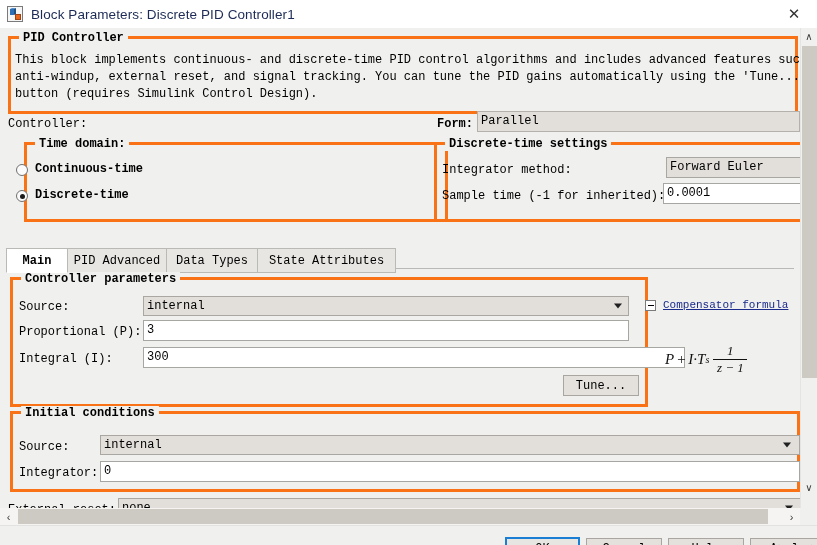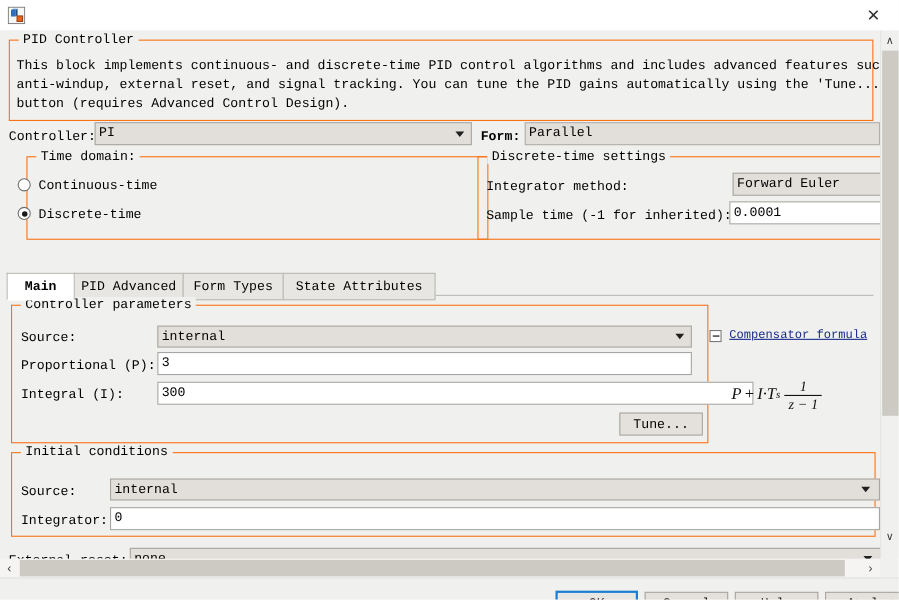--- a/index.html
+++ b/index.html
@@ -72,22 +72,23 @@
     top: 0;
     width: 800px;
     height: 480px;
     overflow: hidden;
     background: #f0f0ee;
   }
 
   
   .group {
     position: absolute;
-    border: 1px solid #f97316;
+    border: 3px solid #f97316;
     background: transparent;
+    font-weight: bold;
   }
   .group > .legend {
     position: absolute;
     top: -8px;
     left: 8px;
     background: #f0f0ee;
     padding: 0 4px;
     font-size: 12px;
     line-height: 14px;
     white-space: nowrap;
@@ -144,22 +145,23 @@
     width: 0; height: 0;
     border-left: 4px solid transparent;
     border-right: 4px solid transparent;
     border-top: 5px solid #202020;
   }
 
   
   .radio-row {
     position: absolute;
     display: flex;
-    align-items: flex-start;
-    white-space: nowrap;
+    align-items: flex-end;
+    white-space: nowrap;
+    font-weight: bold;
   }
   .radio {
     width: 12px;
     height: 12px;
     border-radius: 50%;
     border: 1px solid #707070;
     background: #fbfbfb;
     box-sizing: border-box;
     margin-right: 7px;
     position: relative;
@@ -370,39 +372,36 @@
 <div id="titlebar">
   <div id="app-icon">
     <svg width="16" height="16" viewBox="0 0 16 16">
       <rect x="0.5" y="0.5" width="15" height="15" fill="#f6f6f6" stroke="#7a7a7a"></rect>
       <path d="M3 3 L3 9 L7 9 L7 3 Z" fill="#2f6fb5"></path>
       <path d="M3 3 L7 3 L9 2 L5 2 Z" fill="#4f8fd0"></path>
       <path d="M7 3 L9 2 L9 8 L7 9 Z" fill="#20507f"></path>
       <rect x="8.5" y="8.5" width="5" height="5" fill="#e8641a" stroke="#9d4210"></rect>
     </svg>
   </div>
+  <div id="title-text">Block Parameters: Discrete PID Controller1</div>
   <div id="close-btn">✕</div>
 </div>
 
 <div id="dialog">
 
   <div id="content">
 
     <div class="group" style="left:8px; top:8px; width:784px; height:72px;">
       <div class="legend">PID Controller</div>
     </div>
     <div class="desc-line" style="left:15px; top:25px;">This block implements continuous- and discrete-time PID control algorithms and includes advanced features such as</div>
     <div class="desc-line" style="left:15px; top:42px;">anti-windup, external reset, and signal tracking. You can tune the PID gains automatically using the 'Tune...'</div>
-    <div class="desc-line" style="left:15px; top:59px;">button (requires Advanced Control Design).</div>
+    <div class="desc-line" style="left:15px; top:59px;">button (requires Simulink Control Design).</div>
 
     <div class="lbl" style="left:8px; top:89px;">Controller:</div>
-    <div class="combo" style="left:86px; top:83px; width:343px; height:21px;">
-      <span>PI</span>
-      <span class="arrow"></span>
-    </div>
     <div class="lbl" style="left:437px; top:89px;font-weight:bold;">Form:</div>
     <div class="readonlyfield" style="left:477px; top:83px; width:323px; height:21px;">Parallel</div>
 
     <div class="group" style="left:8px; top:114px; width:418px; height:74px;margin-left:16px;">
       <div class="legend">Time domain:</div>
     </div>
     <div class="radio-row" style="left:16px; top:134px;">
       <span class="radio"></span>
       <span>Continuous-time</span>
     </div>
@@ -423,21 +422,21 @@
     <div class="txtfield" style="left:663px; top:155px; width:160px; height:21px;">0.0001</div>
 
     <div id="tabstrip">
       <div class="tab active" style="left:0px; width:62px;">
         <span>Main</span>
       </div>
       <div class="tab" style="left:61px; width:100px;">
         <span>PID Advanced</span>
       </div>
       <div class="tab" style="left:160px; width:92px;">
-        <span>Form Types</span>
+        <span>Data Types</span>
       </div>
       <div class="tab" style="left:251px; width:139px;">
         <span>State Attributes</span>
       </div>
     </div>
 
     <div class="group" style="left:10px; top:249px; width:632px; height:124px;">
       <div class="legend">Controller parameters</div>
     </div>
     <div class="lbl" style="left:19px; top:272px;">Source:</div>

